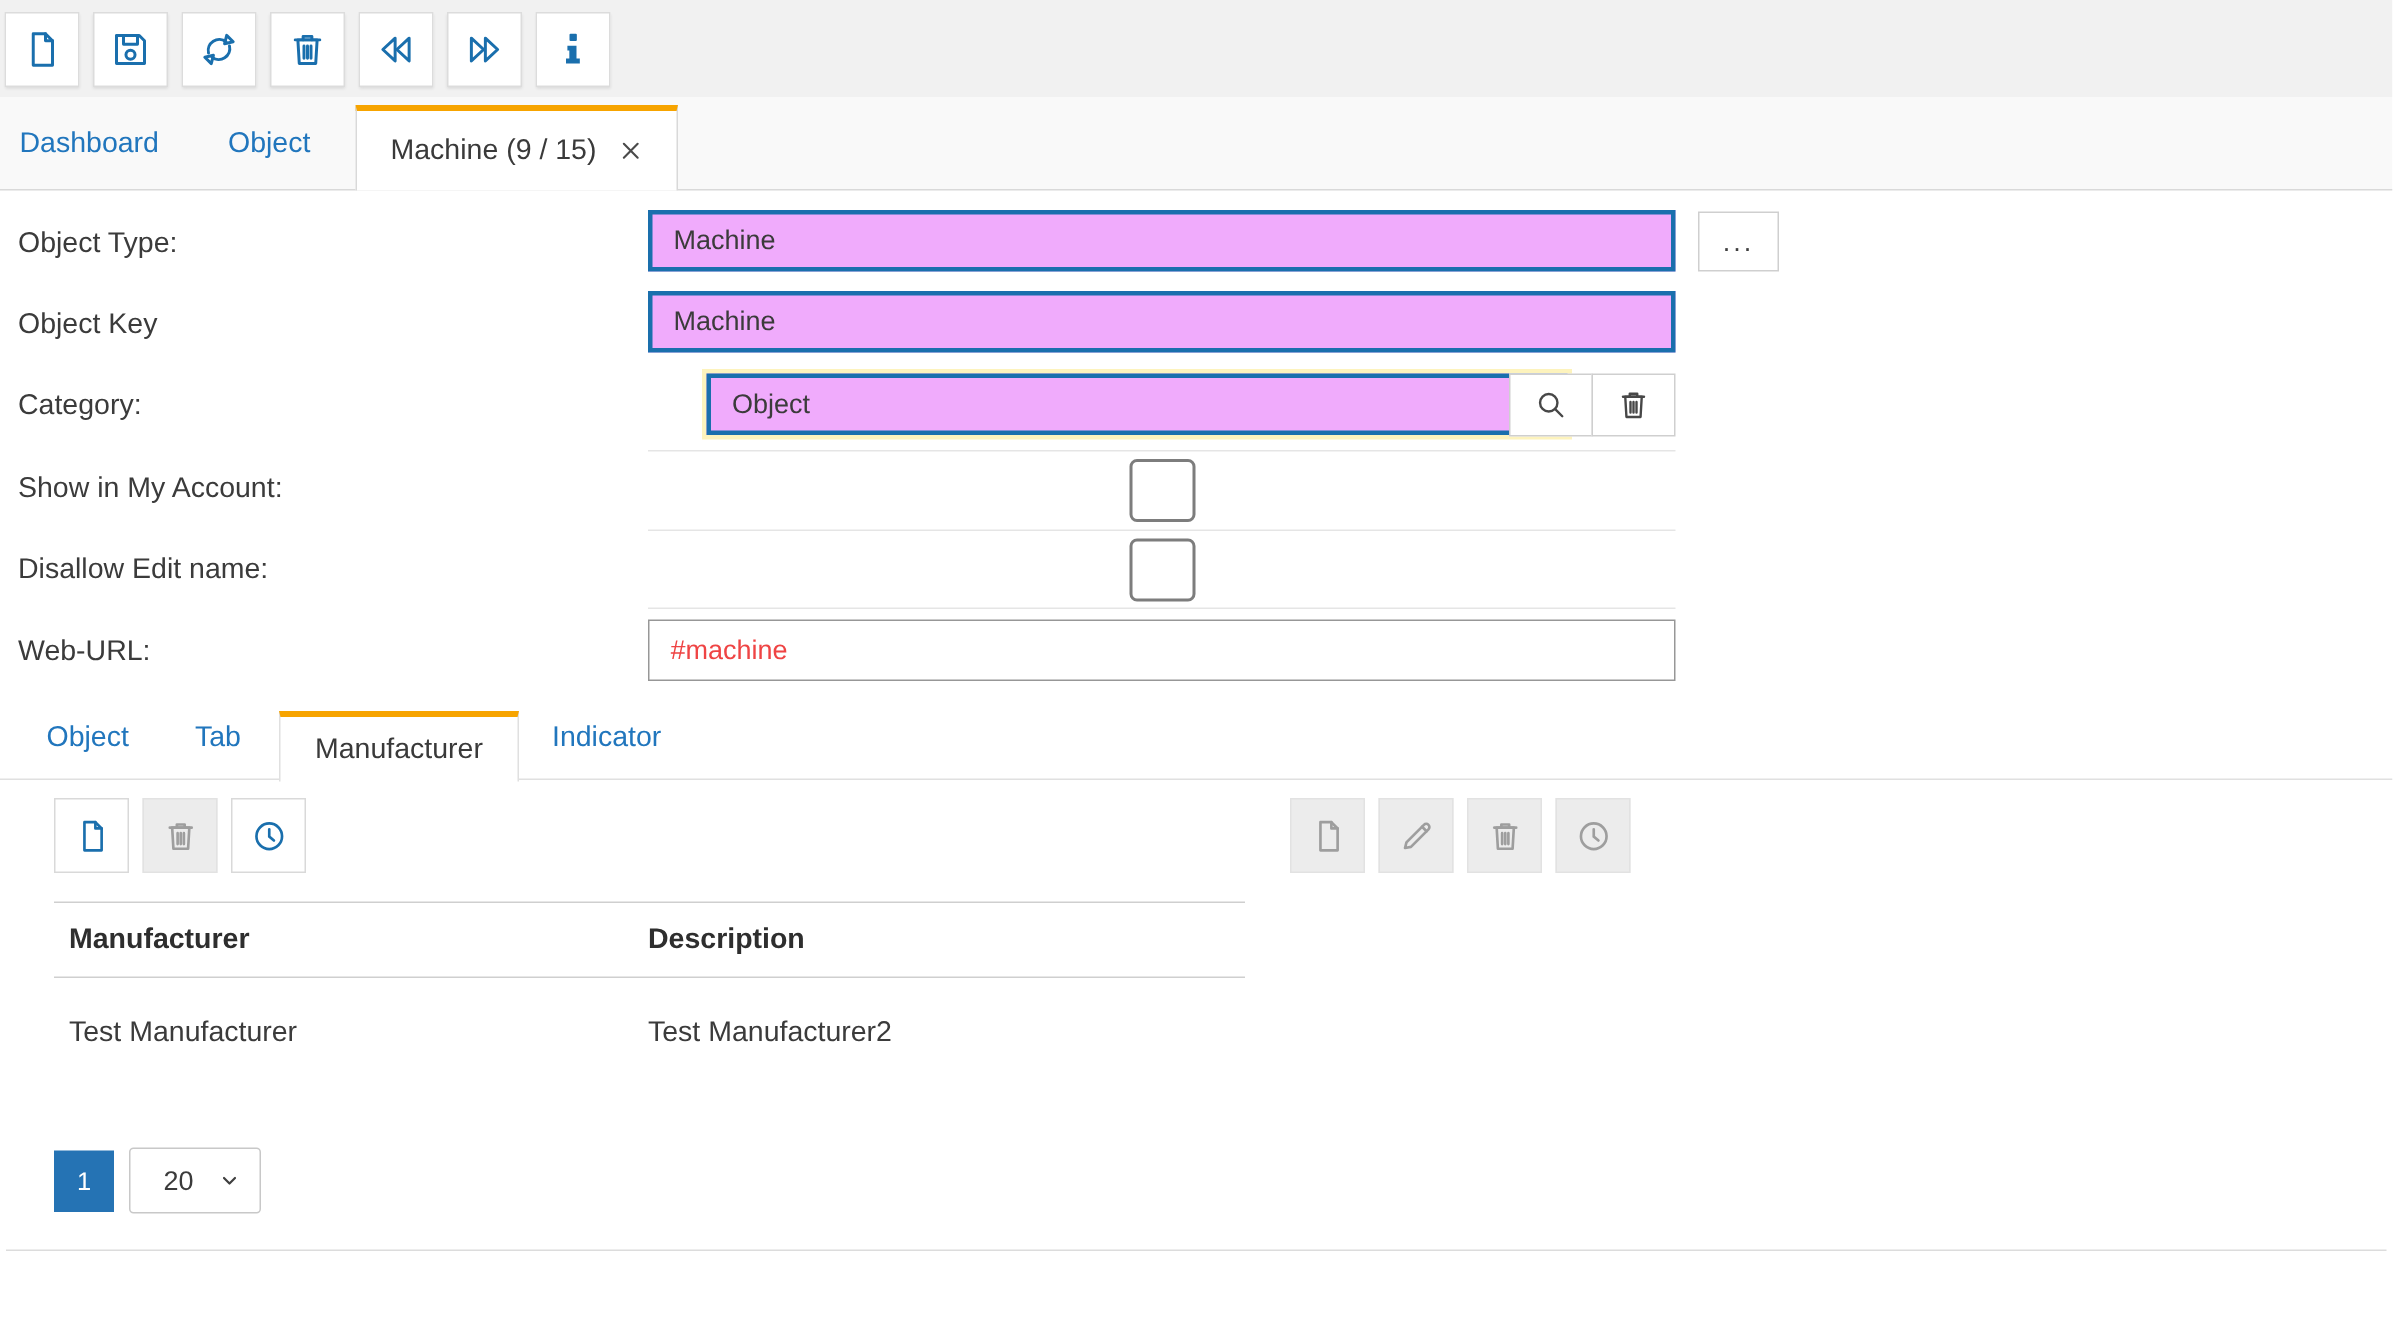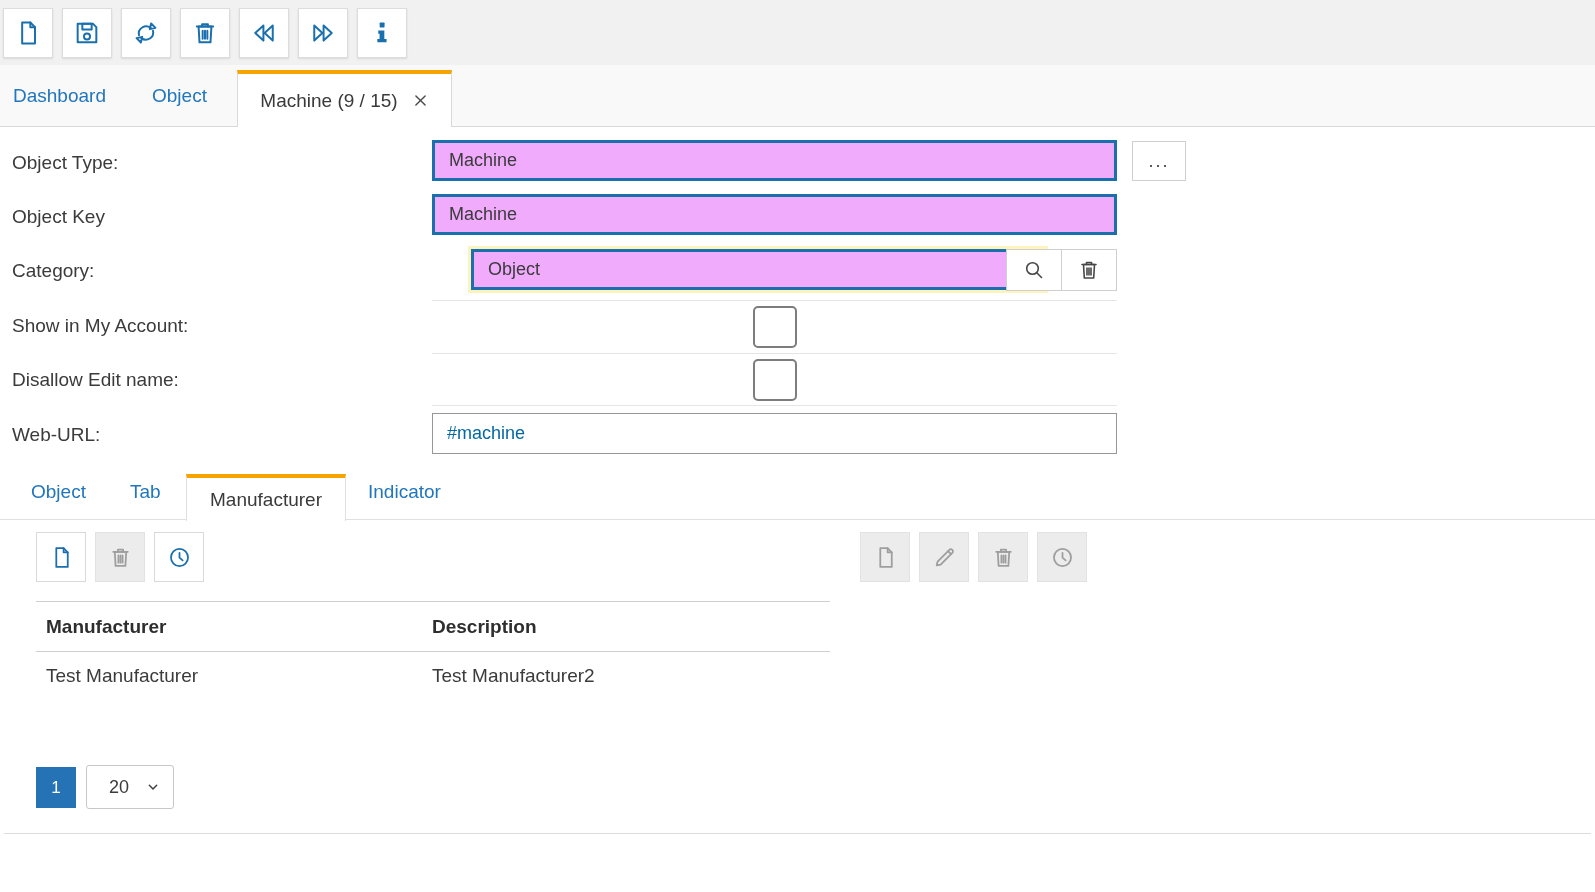--- a/index.html
+++ b/index.html
@@ -35,42 +35,42 @@
     display:flex; align-items:center; justify-content:center; cursor:pointer; }
   .cat-btn { position:absolute; top:249px; height:42px; background:#fff; border:1px solid #cfcfcf;
     display:flex; align-items:center; justify-content:center; color:#474747; cursor:pointer; }
   .cat-btn svg { width:24px; height:24px; }
   .check-row { position:absolute; left:432px; width:685px; height:53px; border-top:1px solid #e5e5e5; }
   .check-row.last { border-bottom:1px solid #e5e5e5; }
   .checkbox { position:absolute; left:321px; top:5px; width:44px; height:42px; background:#fff;
     border:2px solid #7d7d7d; border-radius:5px; cursor:pointer; }
   .weburl-input { position:absolute; left:432px; top:413px; width:685px; height:41px;
     border:1px solid #979797; background:#fff; font-family:"Liberation Sans",sans-serif;
-    font-size:18px; color:#0369a1; padding:0 14px; outline:none; }
+    font-size:18px; color:#ef4444; padding:0 14px; outline:none; }
 
   
   .subtab-link { position:absolute; top:465px; height:54px; display:flex; align-items:center;
     color:#2176bd; font-size:19px; cursor:pointer; }
   .content-topline { position:absolute; left:0; top:519px; width:1595px; height:1px; background:#e0e0e0; }
   .subtab-active { position:absolute; left:186px; top:474px; width:160px; height:47px; background:#fff;
     border-left:1px solid #e0e0e0; border-right:1px solid #e0e0e0; border-top:4px solid #f7a400;
     display:flex; align-items:center; justify-content:center; font-size:19px; color:#3a3a3a; cursor:pointer; z-index:2; }
 
   
   .p-btn { position:absolute; top:532px; width:50px; height:50px; background:#fff;
     border:1px solid #d9d9d9; display:flex; align-items:center; justify-content:center;
     color:#1a6fad; cursor:pointer; }
   .p-btn svg { width:25px; height:25px; }
   .p-btn.disabled { background:#ececec; border-color:#e2e2e2; color:#9e9e9e; }
 
   
   .grid { position:absolute; left:36px; top:601px; width:794px; }
   .grid-head { display:flex; height:51px; align-items:center; border-top:1px solid #cfcfcf;
     border-bottom:1px solid #cfcfcf; font-weight:bold; font-size:19px; color:#2e2e2e; }
-  .grid-row { display:flex; height:48px; align-items:center; font-size:19px; color:#3b3b3b; cursor:pointer; }
+  .grid-row { display:flex; height:48px; align-items:flex-end; font-size:19px; color:#3b3b3b; cursor:pointer; }
   .col1 { width:386px; padding-left:10px; }
   .col2 { padding-left:10px; }
 
   
   .page-btn { position:absolute; left:36px; top:767px; width:40px; height:41px; background:#2573b4;
     color:#fff; font-size:17px; display:flex; align-items:center; justify-content:center; cursor:pointer; }
   .size-select { position:absolute; left:86px; top:765px; width:88px; height:44px; background:#fff;
     border:1px solid #c8c8c8; border-radius:3px; display:flex; align-items:center;
     padding:0 12px 0 22px; justify-content:space-between; font-size:18px; color:#3b3b3b; cursor:pointer; }
   .size-select svg { width:16px; height:16px; color:#3f3f3f; }

